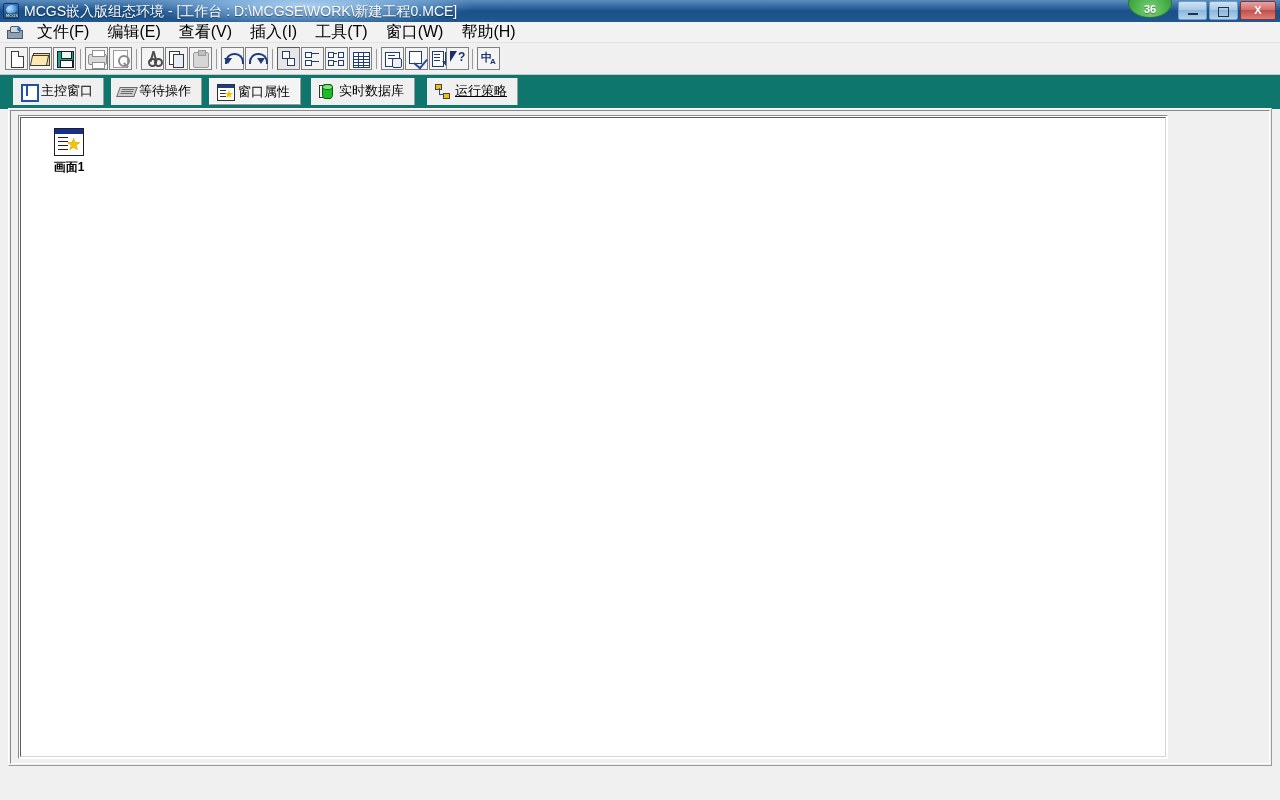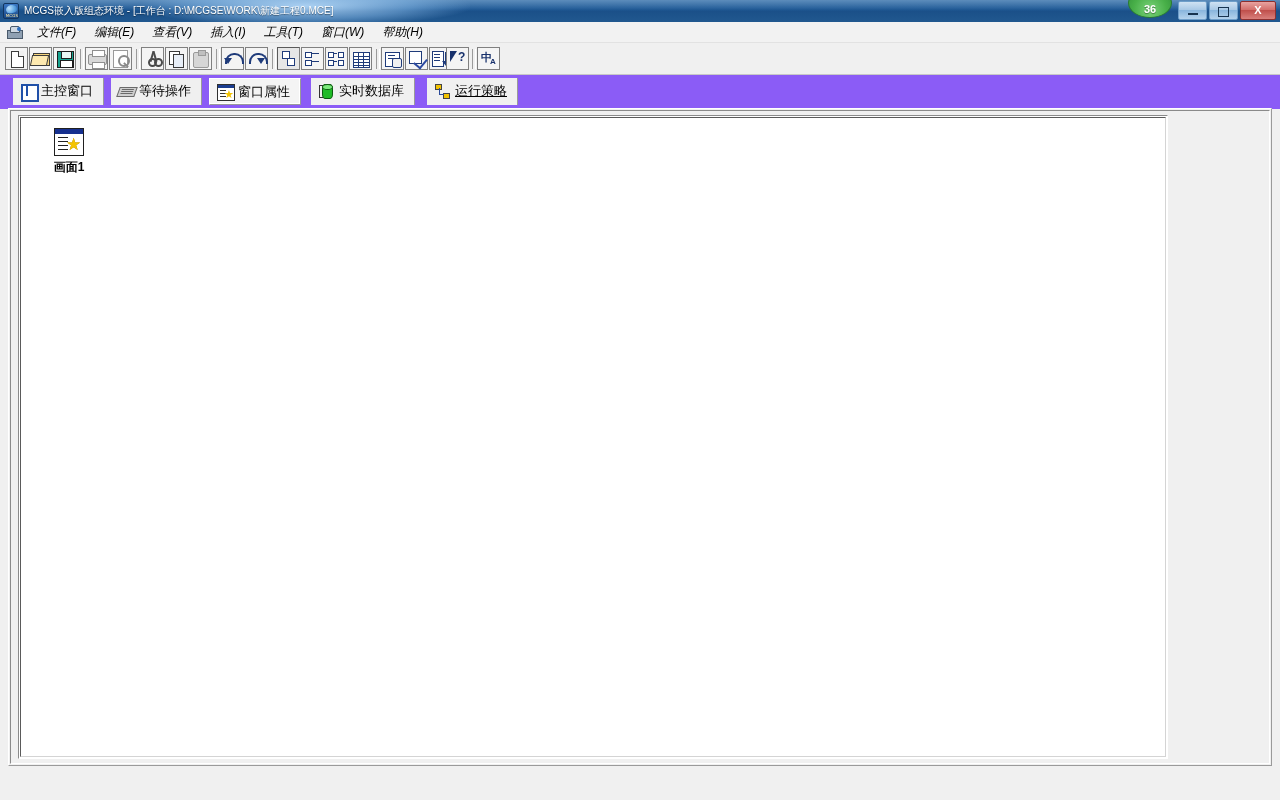--- a/index.html
+++ b/index.html
@@ -43,21 +43,21 @@
     border-radius: 50% 50% 40% 40%;
     transform: rotate(-12deg);
   }
   .app-icon .txt {
     position:absolute; left:0; bottom:0; width:16px;
     font-size:4px; line-height:5px; color:#ffe9a0; text-align:center;
     font-family:"DejaVu Sans", sans-serif; letter-spacing:.2px;
   }
   .title-text {
     position: absolute; left: 24px; top: 2px;
-    font-size: 10px; line-height: 18px; color: #ffffff;
+    font-size: 14px; line-height: 18px; color: #ffffff;
     white-space: nowrap;
     text-shadow: 0 1px 1px rgba(0,0,0,.45);
   }
   .badge-32 {
     position: absolute; left: 1128px; top: -12px;
     width: 44px; height: 30px;
     background: radial-gradient(ellipse at 50% 75%, #7ad27a 0%, #49b049 55%, #2f8f38 100%);
     border: 1px solid #2a7a32;
     border-radius: 50%;
     box-sizing: border-box;
@@ -93,22 +93,22 @@
     border-bottom: 1px solid #e2e2e2;
   }
   .menu-icon {
     position:absolute; left:6px; top:3px; width:16px; height:14px;
   }
   .menu-icon .body { position:absolute; left:1px; top:5px; width:14px; height:7px; background:#8fa0b2; border:1px solid #4a5a6b;}
   .menu-icon .lid  { position:absolute; left:4px; top:1px; width:8px; height:5px; background:#cfd8e2; border:1px solid #4a5a6b; border-radius:2px 2px 0 0;}
   .menu-icon .dot  { position:absolute; left:11px; top:2px; width:4px; height:4px; background:#2e6fc0; border-radius:50%;}
   .menubar ul { list-style:none; margin:0; padding:0; position:absolute; left:28px; top:0;}
   .menubar li {
-    float:left; padding: 2px 9px 2px 9px; font-size:12px; color:#000;
-    line-height:16px; cursor:default;font-style:italic;
+    float:left; padding: 2px 9px 2px 9px; font-size:16px; color:#000;
+    line-height:16px; cursor:default;
   }
 
   
   .toolbar {
     position:absolute; left:0; top: 43px; width:1280px; height: 31px;
     background: #f0f0f0;
     border-bottom: 1px solid #c8c8c8;
   }
   .tbtn {
     position:absolute; top:4px; width:23px; height:23px;
@@ -175,21 +175,21 @@
     box-sizing:border-box;
   }
   .combo .btn:after {
     content:""; position:absolute; left:5px; top:8px;
     border-left:4px solid transparent; border-right:4px solid transparent; border-top:4px solid #000;
   }
 
   
   .tabstrip {
     position:absolute; left:0; top:75px; width:1280px; height:34px;
-    background:#8b5cf6;
+    background:#0f766e;
   }
   .tab {
     position:absolute; top:3px; height:27px; box-sizing:border-box;
     background:#f0f0f0; padding-left:28px; padding-right:10px;
     font-size:13px; line-height:25px; color:#000; cursor:default;
     border-right:1px solid #9a9a9a;
     white-space:nowrap;
   }
   .tab.active {
     background:#f4f4f4;

